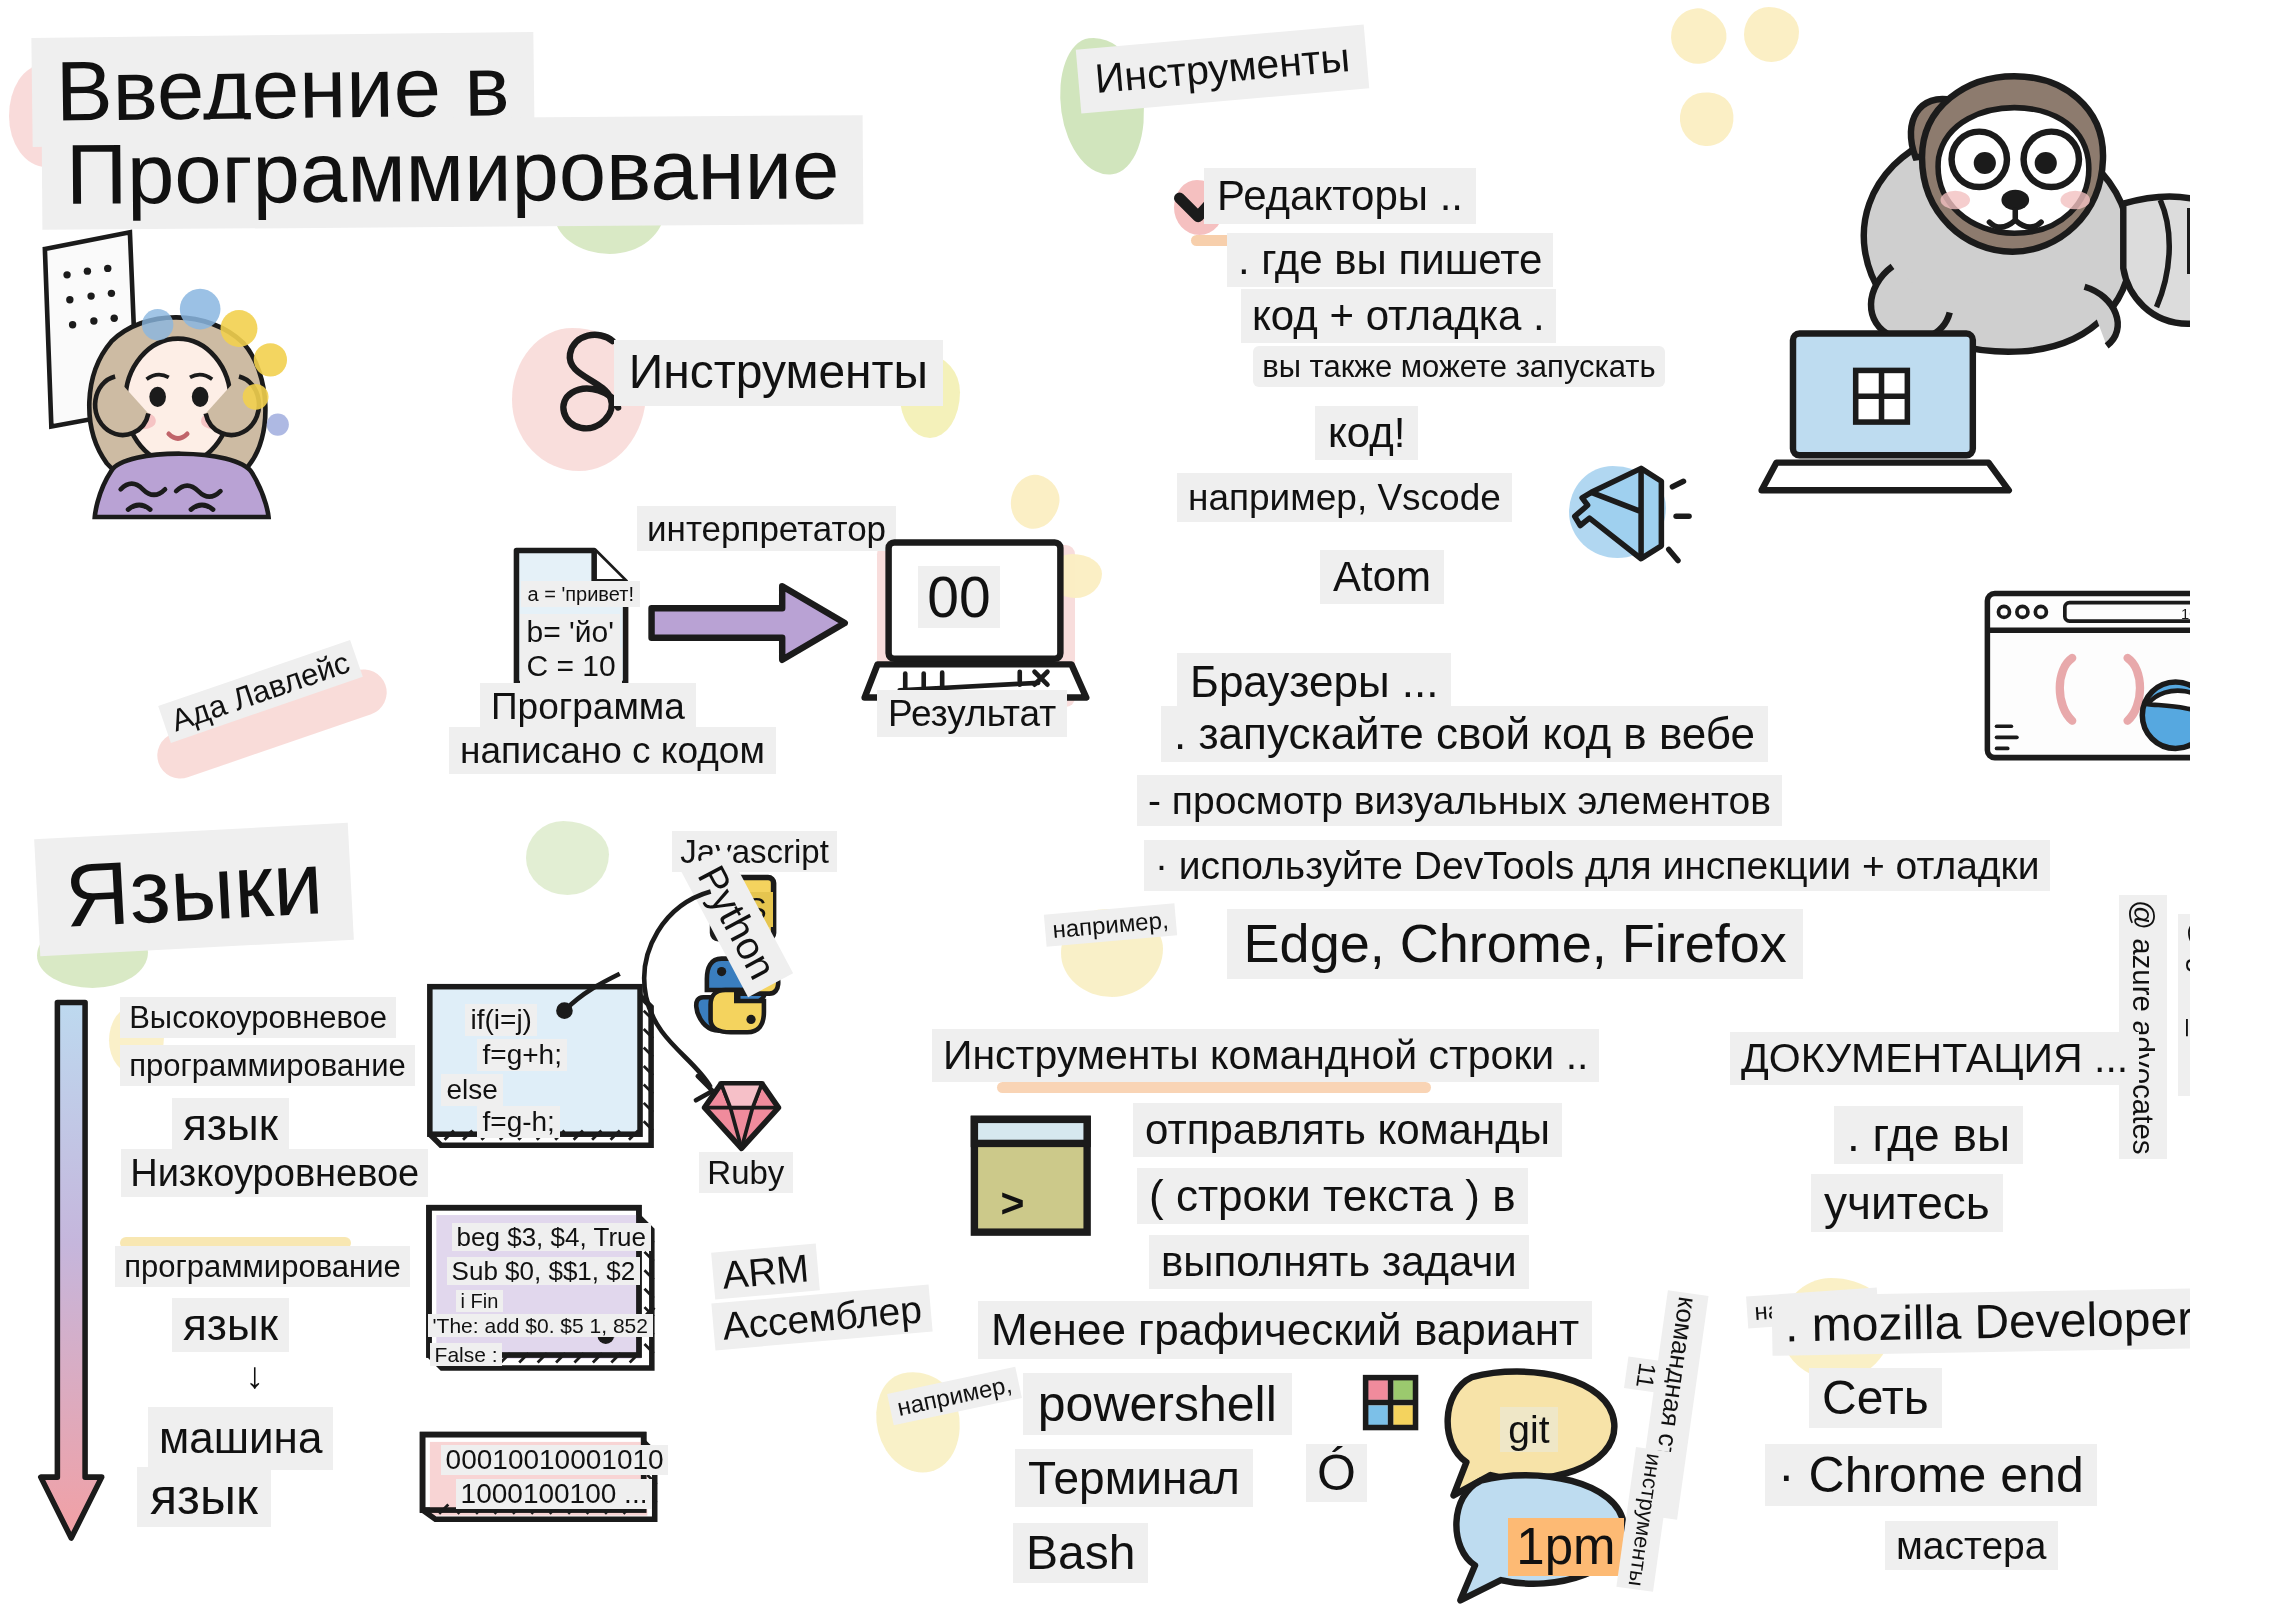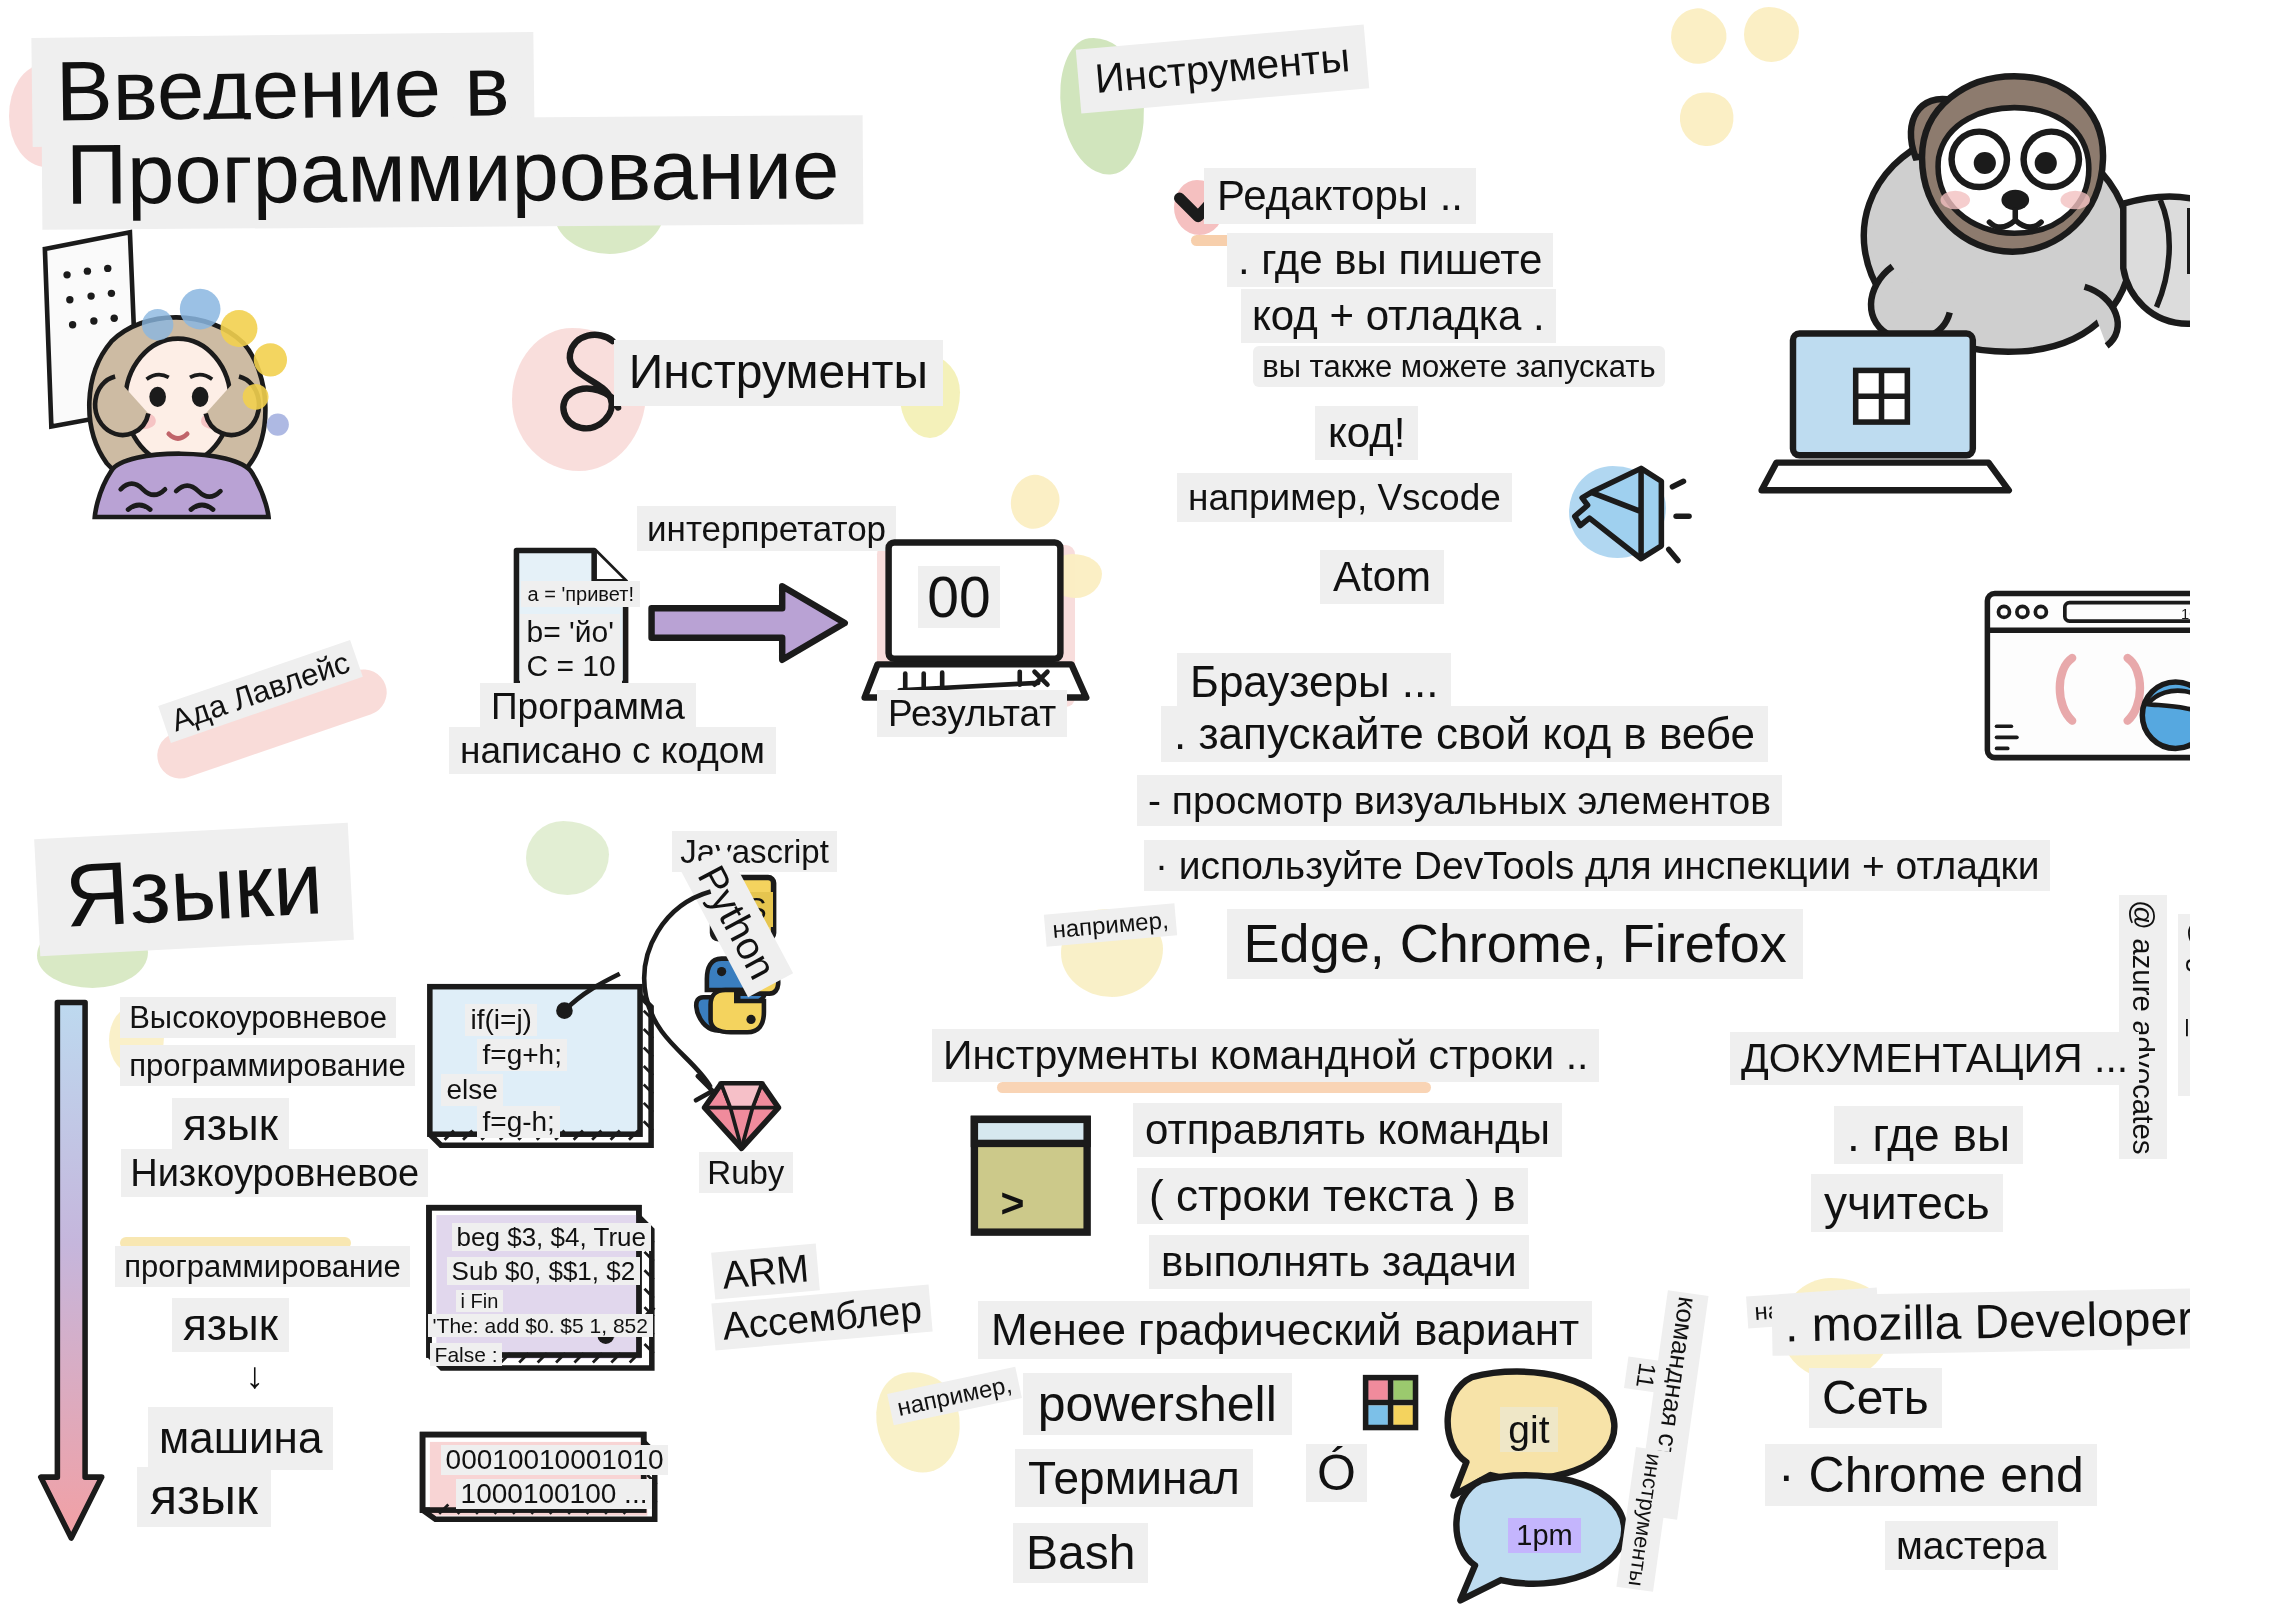--- a/index.html
+++ b/index.html
@@ -410,21 +410,21 @@
       <path d="M40 12 C 100 -4 190 12 194 62 C 198 110 120 132 60 118 L20 140 L34 104 C 6 86 6 28 40 12 Z" fill="#f7e3a8" stroke="#1b1b1b" stroke-width="7" stroke-linejoin="round"></path>
     </svg>
   </div>
   <div class="hl" style="left:1500px;top:1407px;font-size:39px;padding:2.8px 8.3px;background:#efe7c7;">git</div>
 
   <div class="sk" style="left:1440px;top:1466px;">
     <svg width="198" height="138" viewBox="0 0 215 150">
       <path d="M44 16 C 104 0 196 16 200 66 C 204 114 126 138 66 124 L22 146 L38 108 C 10 90 10 32 44 16 Z" fill="#bedcf0" stroke="#1b1b1b" stroke-width="7" stroke-linejoin="round"></path>
     </svg>
   </div>
-  <div class="hl" style="left:1508px;top:1518px;font-size:29px;padding:2.8px 8.3px;background:#c4b5fd;">1pm</div>
+  <div class="hl" style="left:1508px;top:1518px;font-size:51px;padding:2.8px 8.3px;background:#fdba74;">1pm</div>
 
   <div class="hl" style="left:1652px;top:1292px;font-size:26px;padding:3.7px 7.4px;writing-mode:vertical-rl;transform:rotate(8deg);">командная строка</div>
   <div class="hl" style="left:1626px;top:1359px;font-size:24px;padding:3.7px 7.4px;writing-mode:vertical-rl;transform:rotate(8deg);">11</div>
   <div class="hl" style="left:1626px;top:1449px;font-size:22px;padding:3.7px 7.4px;writing-mode:vertical-rl;transform:rotate(8deg);">инструменты</div>
 
   <div class="hl" style="left:1730px;top:1032px;font-size:41px;padding:5.5px 11px;">ДОКУМЕНТАЦИЯ ...</div>
   <div class="hl" style="left:1798px;top:1106px;font-size:46px;padding:5.5px 13px;margin-left:36px;">. где вы</div>
   <div class="hl" style="left:1811px;top:1174px;font-size:46px;padding:5.5px 13px;">учитесь</div>
   <div class="hl" style="left:1747px;top:1292px;font-size:24px;padding:3.7px 7.4px;transform:rotate(-4deg);">например,</div>
   <div class="hl" style="left:1772px;top:1292px;font-size:48px;padding:5.5px 13px;transform:rotate(-1deg);">. mozilla Developer</div>

